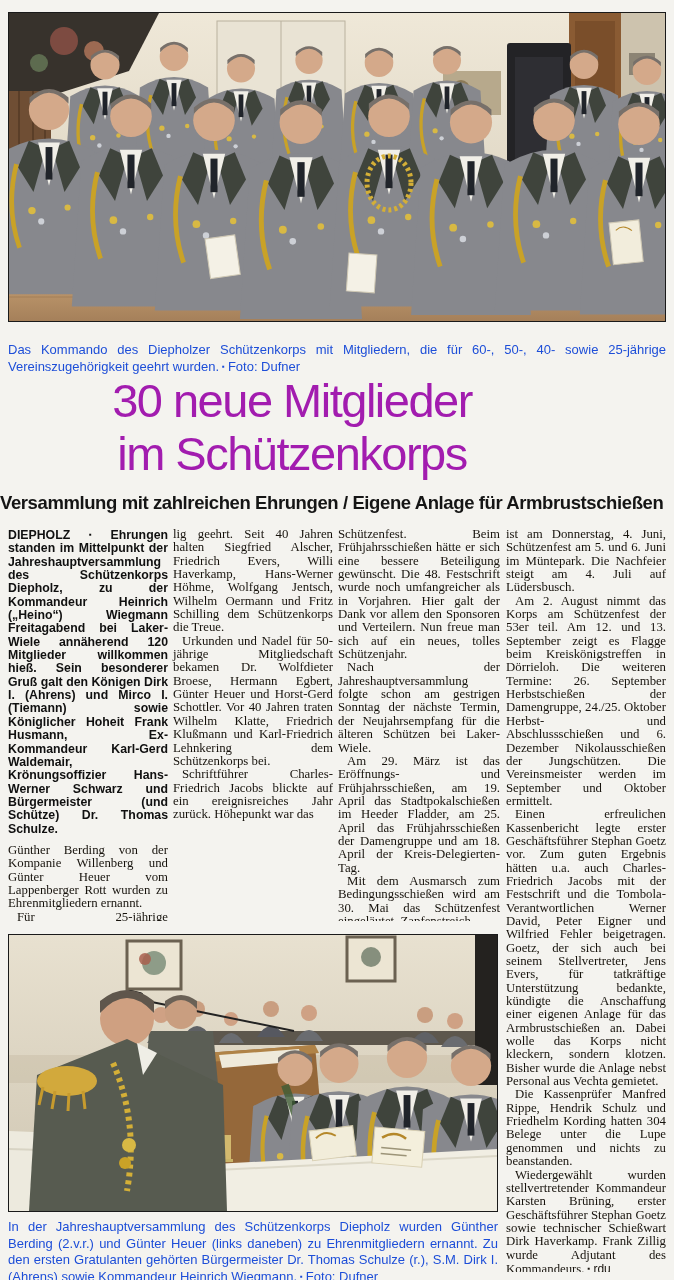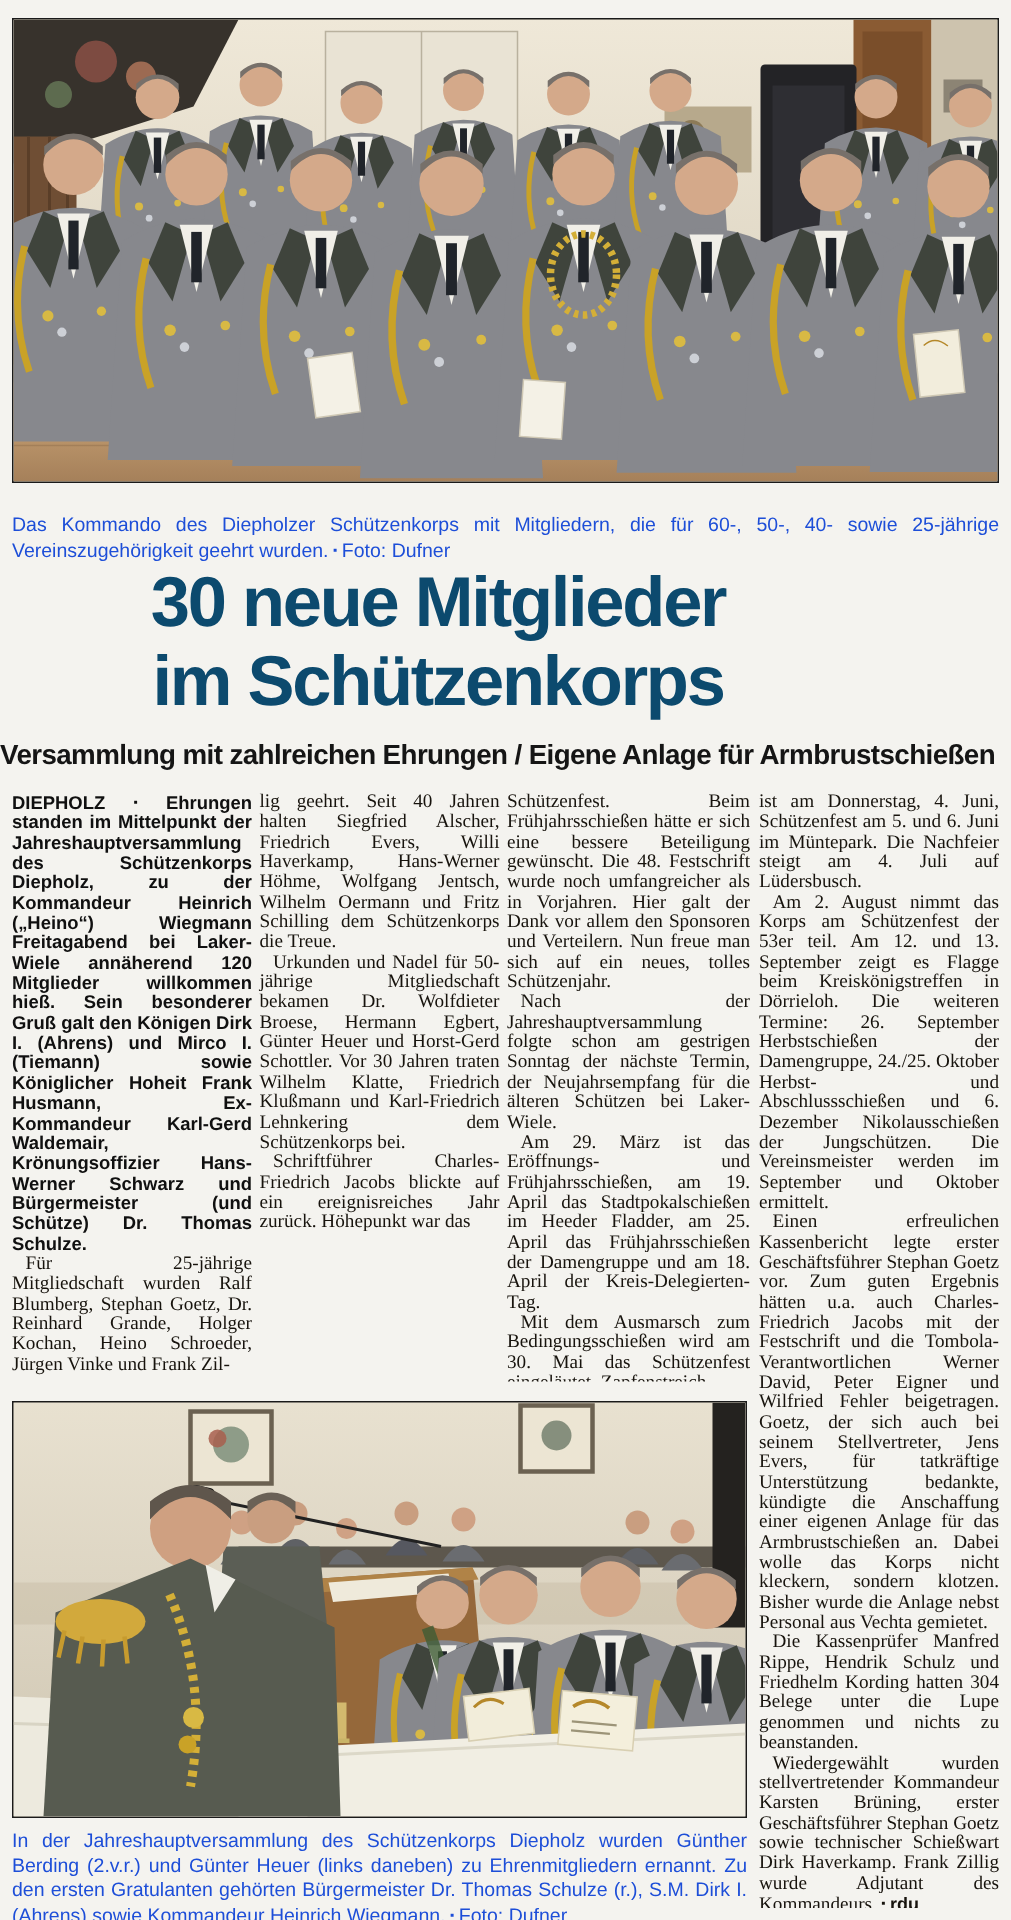--- a/index.html
+++ b/index.html
@@ -8,38 +8,38 @@
   
   .photo{position:absolute;border:1px solid #1a1a1a;overflow:hidden;background:#cfc7b6;}
   .photo svg{display:block;width:100%;height:100%;}
   #photo-top{left:8px;top:12px;width:656px;height:308px;}
   
   .caption{font-weight:normal;font-size:13px;line-height:16.5px;text-align:justify;color:#1d4ed8;}
   #caption-top{position:absolute;left:8px;top:329px;width:658px;}
   .sq{font-size:8px;vertical-align:2px;padding:0 3px;}
   
   #headline{position:absolute;left:0;top:374px;width:584px;text-align:center;
-            font-weight:bold;font-size:47px;line-height:53px;letter-spacing:-1.5px;color:#0c4a6e;}
+            font-weight:normal;font-size:47px;line-height:53px;letter-spacing:-1.5px;color:#a21caf;}
   #subheadline{position:absolute;left:0;top:492px;width:674px;
             font-weight:bold;font-size:18.5px;letter-spacing:-0.4px;color:#151515;}
   
   .article{position:absolute;left:8px;top:528px;width:658px;display:flex;gap:6px;}
   .left-wrap{width:492px;}
   .threecols{display:flex;gap:5px;height:393px;overflow:hidden;}
   .threecols .bodycol{width:160px;}
   .threecols .bodycol:last-child{width:162px;}
   .bodycol{font-family:"Liberation Serif","DejaVu Serif",serif;font-size:12.8px;
            line-height:13.35px;text-align:justify;color:#17130d;}
   .bodycol p{margin:0;}
   p.ind{text-indent:9px;}
   p.gap{margin-top:8px;}
   .lead{font-family:"Liberation Sans",sans-serif;font-weight:bold;
         font-size:12.3px;line-height:13.35px;color:#101010;}
   .col4{width:160px;height:744px;overflow:hidden;}
-  .sign{font-family:"Liberation Sans",sans-serif;font-weight:bold;font-size:12px;}
+  .sign{font-family:"Liberation Sans",sans-serif;font-weight:normal;font-size:12px;}
   #photo-bottom{position:relative;margin-top:13px;width:488px;height:276px;
                 border:1px solid #1a1a1a;overflow:hidden;background:#d8d2c2;}
   #photo-bottom svg{display:block;width:100%;height:100%;}
   #caption-bottom{margin-top:7px;width:490px;}
 </style>
 </head>
 <body>
 
 <div class="page">
 
@@ -127,26 +127,27 @@
     <span>im Schützenkorps</span>
   </h1>
   <h2 id="subheadline" style="margin:0">Versammlung mit zahlreichen Ehrungen / Eigene Anlage für Armbrustschießen</h2>
 
   <div class="article">
     <div class="left-wrap">
       <div class="threecols">
 
         <div class="bodycol">
           <p class="lead"><span>DIEPHOLZ</span><span class="sq">▪</span><span>Ehrungen standen im Mittelpunkt der Jahreshauptversammlung des Schützenkorps Diepholz, zu der Kommandeur Heinrich („Heino“) Wiegmann Freitagabend bei Laker-Wiele annäherend 120 Mitglieder willkommen hieß. Sein besonderer Gruß galt den Königen Dirk I. (Ahrens) und Mirco I. (Tiemann) sowie Königlicher Hoheit Frank Husmann, Ex-Kommandeur Karl-Gerd Waldemair, Krönungsoffizier Hans-Werner Schwarz und Bürgermeister (und Schütze) Dr. Thomas Schulze.</span></p>
+          <p class="gap">Günther Berding von der Kompanie Willenberg und Günter Heuer vom Lappenberger Rott wurden zu Ehrenmitgliedern ernannt.</p>
           <p class="ind">Für 25-jährige Mitgliedschaft wurden Ralf Blumberg, Stephan Goetz, Dr. Reinhard Grande, Holger Kochan, Heino Schroeder, Jürgen Vinke und Frank Zil-</p>
         </div>
 
         <div class="bodycol">
           <p>lig geehrt. Seit 40 Jahren halten Siegfried Alscher, Friedrich Evers, Willi Haverkamp, Hans-Werner Höhme, Wolfgang Jentsch, Wilhelm Oermann und Fritz Schilling dem Schützenkorps die Treue.</p>
-          <p class="ind">Urkunden und Nadel für 50-jährige Mitgliedschaft bekamen Dr. Wolfdieter Broese, Hermann Egbert, Günter Heuer und Horst-Gerd Schottler. Vor 30 Jahren traten Wilhelm Klatte, Friedrich Klußmann und Karl-Friedrich Lehnkering dem Schützenkorps bei.</p>
+          <p class="ind">Urkunden und Nadel für 50-jährige Mitgliedschaft bekamen Dr. Wolfdieter Broese, Hermann Egbert, Günter Heuer und Horst-Gerd Schottler. Vor 40 Jahren traten Wilhelm Klatte, Friedrich Klußmann und Karl-Friedrich Lehnkering dem Schützenkorps bei.</p>
           <p class="ind">Schriftführer Charles-Friedrich Jacobs blickte auf ein ereignisreiches Jahr zurück. Höhepunkt war das</p>
         </div>
 
         <div class="bodycol">
           <p>Schützenfest. Beim Frühjahrsschießen hätte er sich eine bessere Beteiligung gewünscht. Die 48. Festschrift wurde noch umfangreicher als in Vorjahren. Hier galt der Dank vor allem den Sponsoren und Verteilern. Nun freue man sich auf ein neues, tolles Schützenjahr.</p>
           <p class="ind">Nach der Jahreshauptversammlung folgte schon am gestrigen Sonntag der nächste Termin, der Neujahrsempfang für die älteren Schützen bei Laker-Wiele.</p>
           <p class="ind">Am 29. März ist das Eröffnungs- und Frühjahrsschießen, am 19. April das Stadtpokalschießen im Heeder Fladder, am 25. April das Frühjahrsschießen der Damengruppe und am 18. April der Kreis-Delegierten-Tag.</p>
           <p class="ind">Mit dem Ausmarsch zum Bedingungsschießen wird am 30. Mai das Schützenfest eingeläutet. Zapfenstreich</p>
         </div>
       </div>

